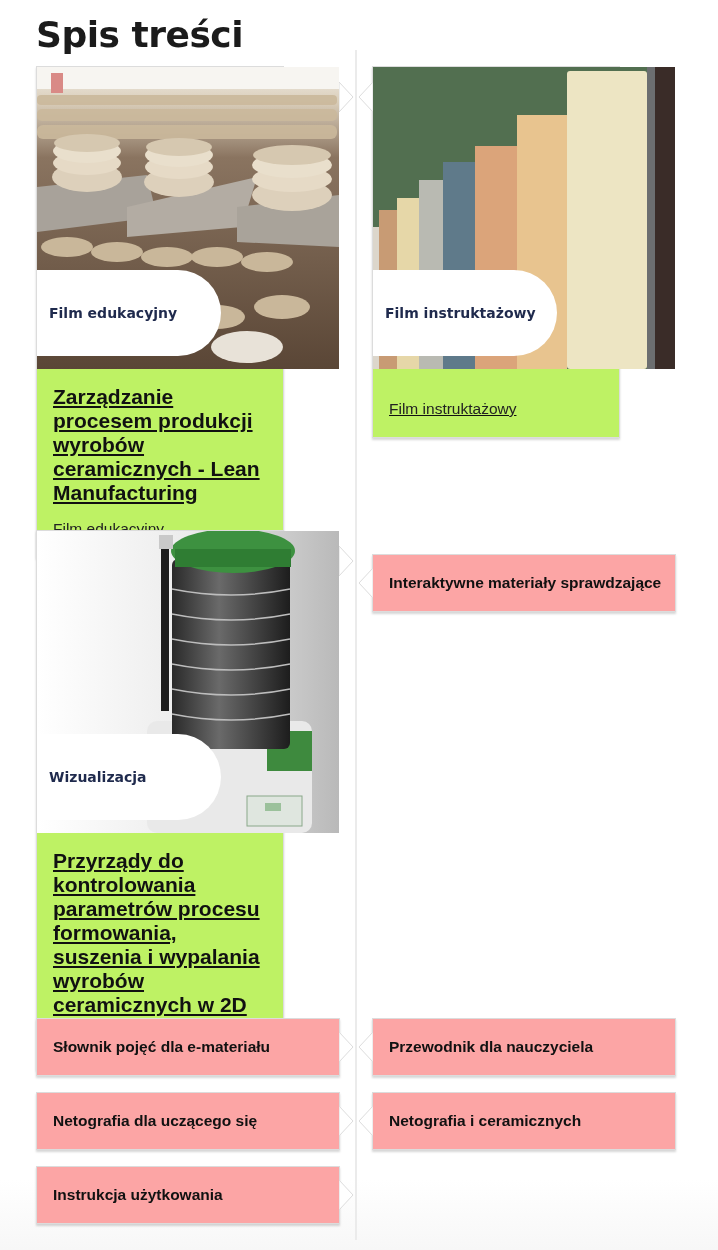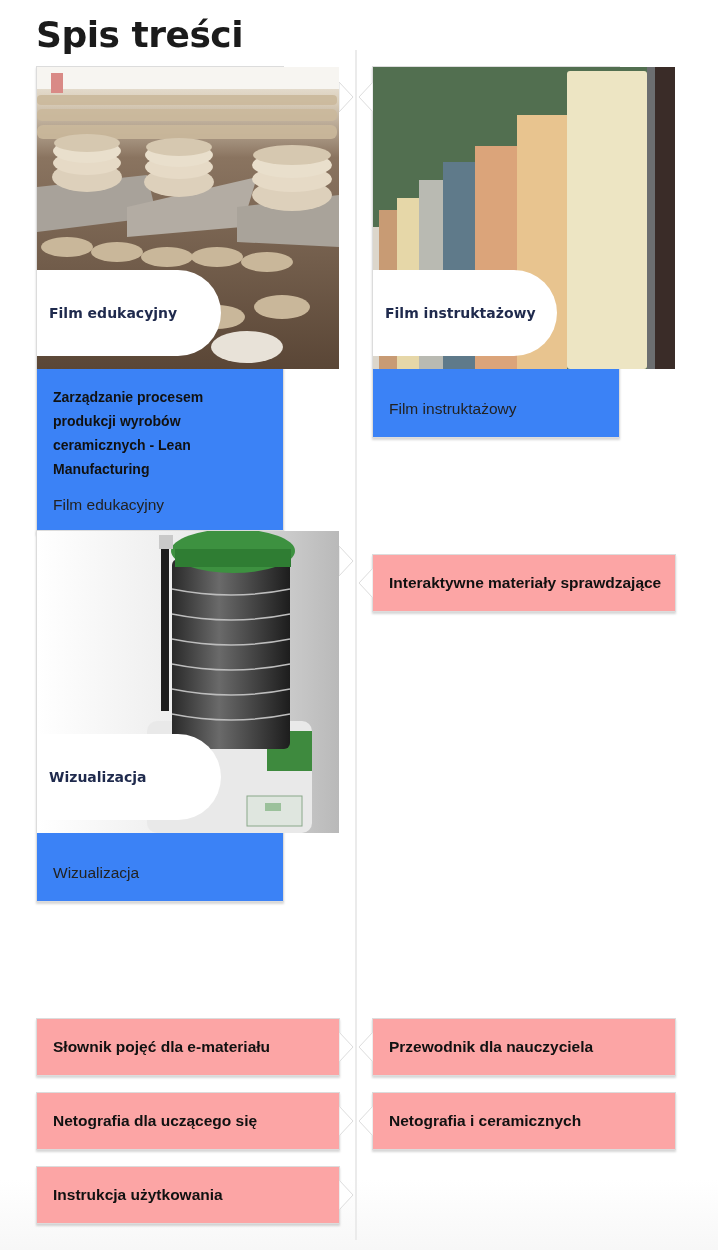--- a/index.html
+++ b/index.html
@@ -14,36 +14,37 @@
       position: absolute; left: 36px; top: 14px;
       font-family: "DejaVu Sans", sans-serif;
       font-weight: bold; font-size: 36px; letter-spacing: -0.5px;
       color: #1b1b1b;
     }
     .timeline-line {
       position: absolute; left: 355px; top: 50px; width: 2px; height: 1190px;
       background: #ebebeb;
     }
     .card {
-      position: absolute; width: 248px; background: #3b82f6;
+      position: absolute; width: 248px; background: #bef264;
       border: 1px solid #dcdcdc;
       box-shadow: 0 2px 2px rgba(0,0,0,0.16);
+      text-decoration: underline;
     }
     .card .thumb { position: relative; width: 302px; height: 302px; overflow: hidden; }
     .card .thumb svg { display: block; }
     .pill {
       position: absolute; left: 0; top: 203px; width: 184px; height: 86px;
       background: #fff; border-radius: 0 44px 44px 0;
       display: flex; align-items: center; padding-left: 12px;
       font-family: "DejaVu Sans", sans-serif; font-weight: bold; font-size: 14px;
       color: #1f2a4d;
     }
     .card .body { padding: 16px 16px 18px 16px; }
     .card .title {
-      font-weight: bold; font-size: 14px; line-height: 24px; color: #111;
+      font-weight: bold; font-size: 21px; line-height: 24px; color: #111;
     }
     .card .subtitle {
       margin-top: 14px; font-size: 15.5px; color: #222; line-height: 20px;
     }
     .link-card {
       position: absolute; width: 304px; height: 58px; background: #fca5a5;
       border: 1px solid #dcdcdc; box-shadow: 0 2px 2px rgba(0,0,0,0.16);
       display: flex; align-items: center; padding-left: 16px;
       font-weight: bold; font-size: 15.5px; color: #111;
     }
@@ -175,20 +176,21 @@
 
       <ellipse cx="196" cy="20" rx="62" ry="22" fill="#3d9140"></ellipse>
       <rect x="138" y="18" width="116" height="18" fill="#2f7d33"></rect>
 
       <rect x="124" y="10" width="8" height="170" fill="#1d1d1d"></rect>
       <rect x="122" y="4" width="14" height="14" fill="#c9c9c9"></rect>
     </svg>
     <div class="pill">Wizualizacja</div>
   </div>
   <div class="body">
+    <div class="title">Przyrządy do kontrolowania parametrów procesu formowania, suszenia i wypalania wyrobów ceramicznych w 2D</div>
     <div class="subtitle">Wizualizacja</div>
   </div>
 </div>
 
 <div class="link-card" style="left:372px; top:554px;">
   <span>Interaktywne materiały sprawdzające</span>
 </div>
 <div class="link-card" style="left:36px; top:1018px;">
   <span>Słownik pojęć dla e-materiału</span>
 </div>

